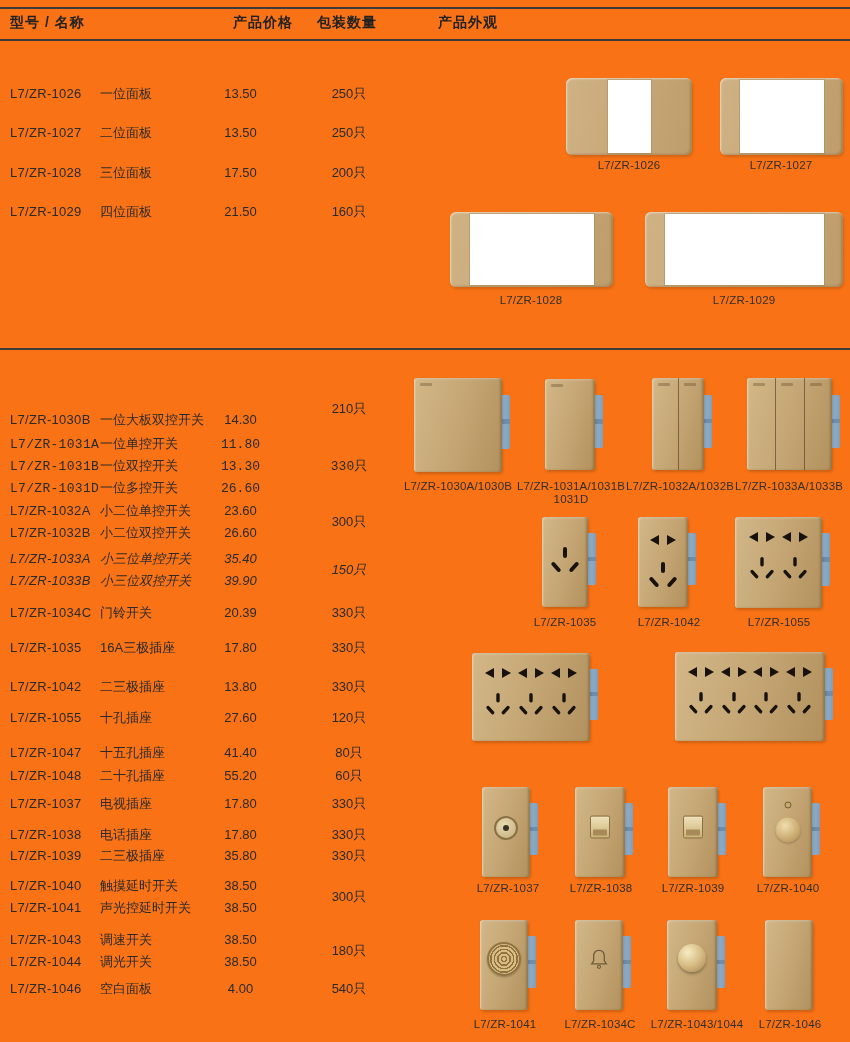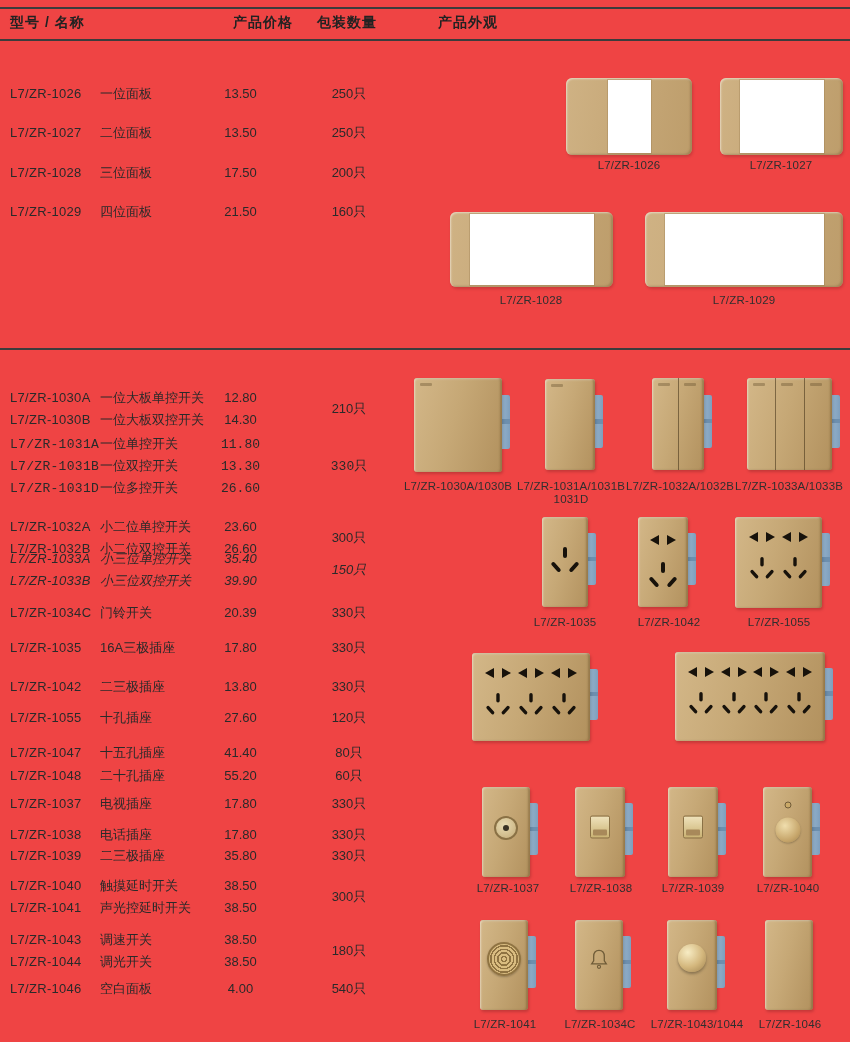--- a/index.html
+++ b/index.html
@@ -1,17 +1,17 @@
 <!DOCTYPE html>
 <html><head>
 <meta charset="utf-8">
 <style>
   html,body{margin:0;padding:0;background:#ffffff;}
   #page{
-    position:relative;width:850px;height:1042px;background:#ef4444;overflow:hidden;
+    position:relative;width:850px;height:1042px;background:#f97316;overflow:hidden;
     font-family:"Liberation Sans","DejaVu Sans",sans-serif;color:#2a2a2a;
   }
   .hline{position:absolute;left:0;right:0;background:#3c3c3c;}
   .hdr{position:absolute;top:14px;font-size:14px;font-weight:600;letter-spacing:1px;color:#222;}
   
   .table-group{position:absolute;left:0;width:400px;}
   .trow{position:absolute;left:0;width:400px;height:22px;line-height:22px;font-size:13px;}
   .c-model{position:absolute;left:10px;width:95px;letter-spacing:.3px;}
   .c-name{position:absolute;left:100px;width:135px;}
   .c-price{position:absolute;left:203px;width:75px;text-align:center;}
@@ -91,25 +91,20 @@
         <div class="trow" style="top: 0px;">
           <div class="c-model">L7/ZR-1029</div>
           <div class="c-name">四位面板</div>
           <div class="c-price">21.50</div>
         </div>
         <div class="c-qty">160只</div>
       </div>
     </div>
   <div id="table-section2">
       <div class="table-group" style="top: 387px; height: 44px;">
-        <div class="trow" style="top: 0px;">
-          <div class="c-model">L7/ZR-1030A</div>
-          <div class="c-name">一位大板单控开关</div>
-          <div class="c-price">12.80</div>
-        </div>
         <div class="trow" style="top: 22px;">
           <div class="c-model">L7/ZR-1030B</div>
           <div class="c-name">一位大板双控开关</div>
           <div class="c-price">14.30</div>
         </div>
         <div class="c-qty">210只</div>
       </div>
       <div class="table-group" style="top: 434px; height: 66px; font-family: Liberation Mono, monospace;">
         <div class="trow" style="top: 0px;">
           <div class="c-model">L7/ZR-1031A</div>
@@ -121,21 +116,21 @@
           <div class="c-name">一位双控开关</div>
           <div class="c-price">13.30</div>
         </div>
         <div class="trow" style="top: 44px;">
           <div class="c-model">L7/ZR-1031D</div>
           <div class="c-name">一位多控开关</div>
           <div class="c-price">26.60</div>
         </div>
         <div class="c-qty">330只</div>
       </div>
-      <div class="table-group" style="top: 500px; height: 44px; margin-top: 16px;">
+      <div class="table-group" style="top: 500px; height: 44px;">
         <div class="trow" style="top: 0px;">
           <div class="c-model">L7/ZR-1032A</div>
           <div class="c-name">小二位单控开关</div>
           <div class="c-price">23.60</div>
         </div>
         <div class="trow" style="top: 22px;">
           <div class="c-model">L7/ZR-1032B</div>
           <div class="c-name">小二位双控开关</div>
           <div class="c-price">26.60</div>
         </div>

